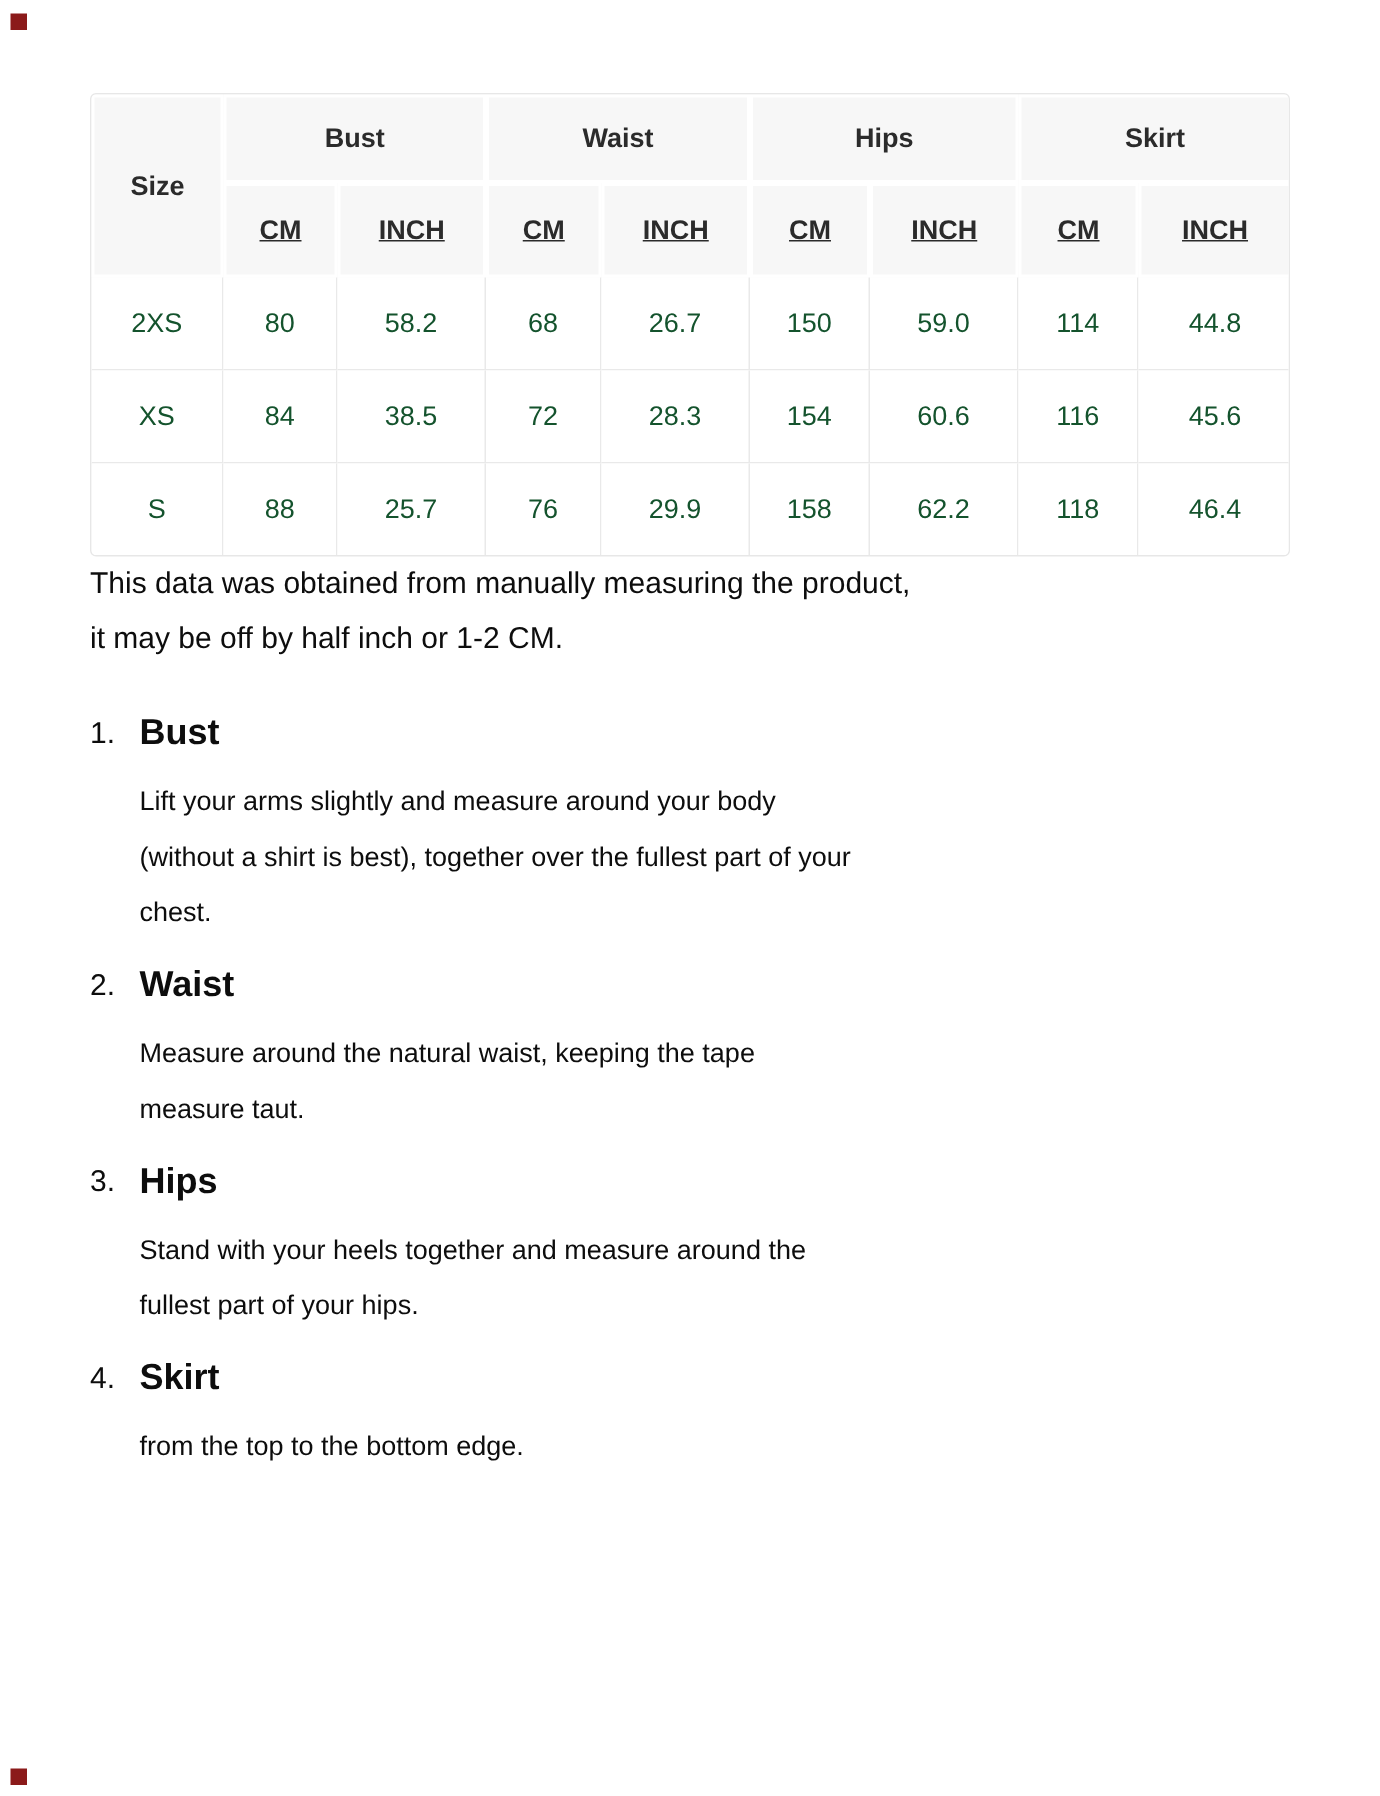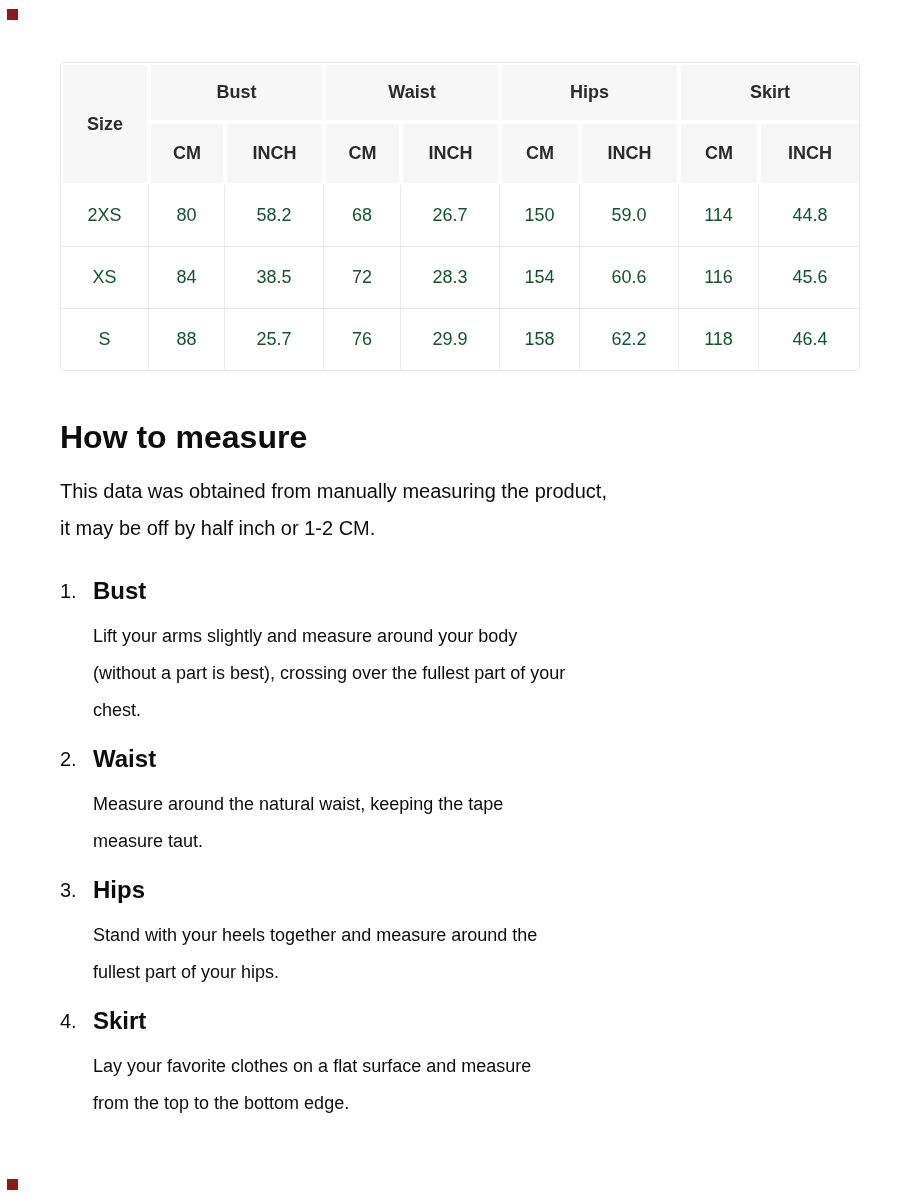--- a/index.html
+++ b/index.html
@@ -41,21 +41,21 @@
     vertical-align: middle;
     font-size: 18px;
   }
   table.size-chart thead th {
     background: #f7f7f7;
     border: 2px solid #ffffff;
     font-weight: bold;
     color: #2b2b2b;
   }
   table.size-chart thead tr.groups th { padding: 17px 0; }
-  table.size-chart thead tr.units th  { padding: 19px 0; }
+  table.size-chart thead tr.units th  { padding: 19px 0; text-decoration: underline; }
   table.size-chart thead th.size-head { padding: 0; }
   table.size-chart tbody td {
     background: #ffffff;
     color: #14532d;
     padding: 20px 0;
     border-right: 1px solid #e9e9e9;
     border-bottom: 1px solid #e9e9e9;
   }
   table.size-chart tbody tr td:last-child { border-right: none; }
   table.size-chart tbody tr:last-child td { border-bottom: none; }
@@ -160,35 +160,34 @@
           <td>29.9</td>
           <td>158</td>
           <td>62.2</td>
           <td>118</td>
           <td>46.4</td>
         </tr>
       </tbody>
     </table>
   </div>
 
-  <h2 class="htm-title">How to measure</h2>
 
   <p class="intro">
     <span class="ln">This data was obtained from manually measuring the product,</span>
     <span class="ln">it may be off by half inch or 1-2 CM.</span>
   </p>
 
   <ol class="steps">
     <li>
       <span class="step-num">1.</span>
       <div class="step-body">
         <h3>Bust</h3>
         <p>
           <span class="ln">Lift your arms slightly and measure around your body</span>
-          <span class="ln">(without a part is best), crossing over the fullest part of your</span>
+          <span class="ln">(without a shirt is best), together over the fullest part of your</span>
           <span class="ln">chest.</span>
         </p>
       </div>
     </li>
     <li>
       <span class="step-num">2.</span>
       <div class="step-body">
         <h3>Waist</h3>
         <p>
           <span class="ln">Measure around the natural waist, keeping the tape</span>
@@ -204,20 +203,19 @@
           <span class="ln">Stand with your heels together and measure around the</span>
           <span class="ln">fullest part of your hips.</span>
         </p>
       </div>
     </li>
     <li>
       <span class="step-num">4.</span>
       <div class="step-body">
         <h3>Skirt</h3>
         <p>
-          <span class="ln">Lay your favorite clothes on a flat surface and measure</span>
           <span class="ln">from the top to the bottom edge.</span>
         </p>
       </div>
     </li>
   </ol>
 
 </div>
 
 </body></html>

